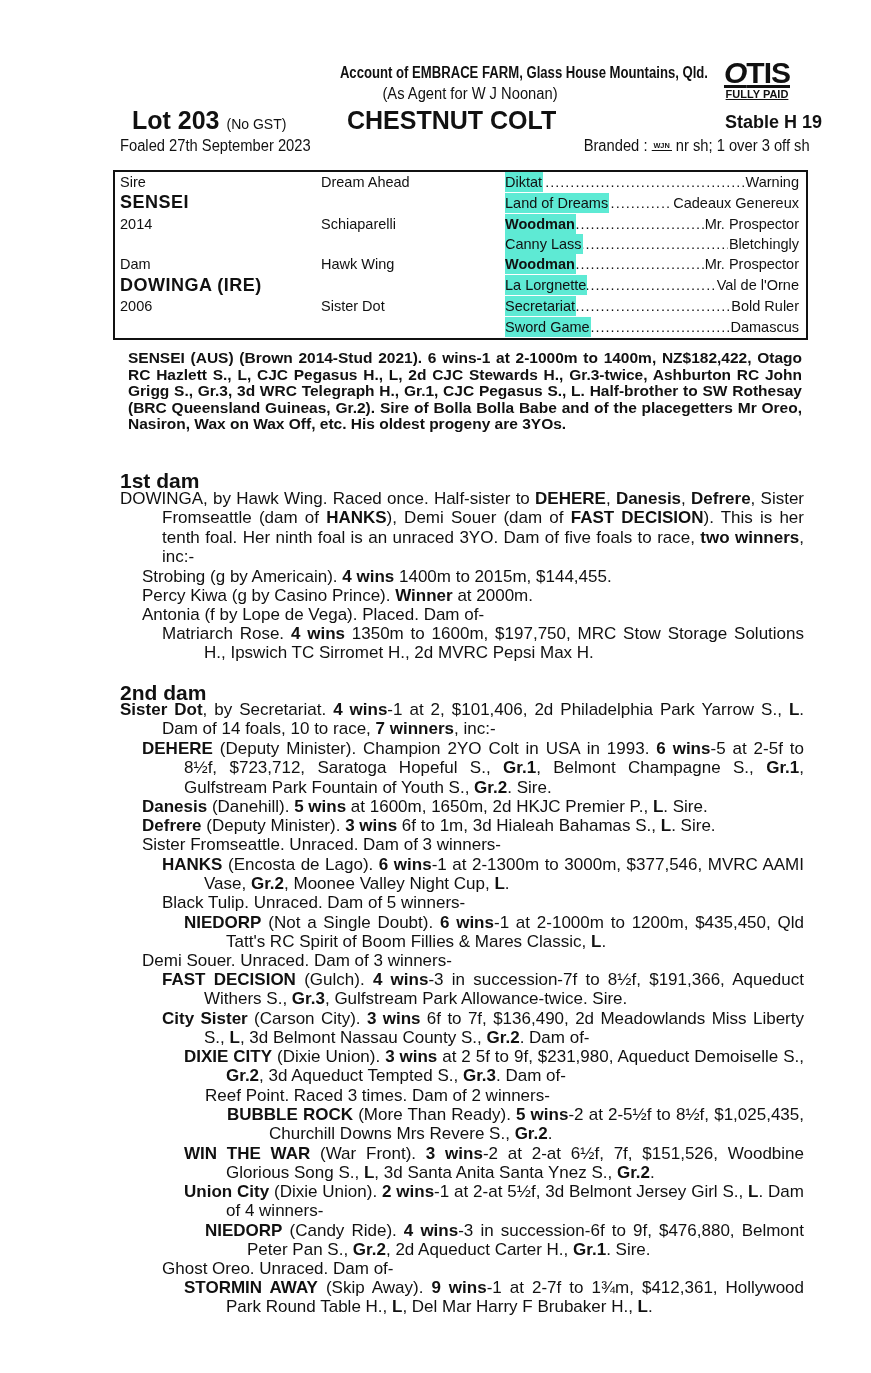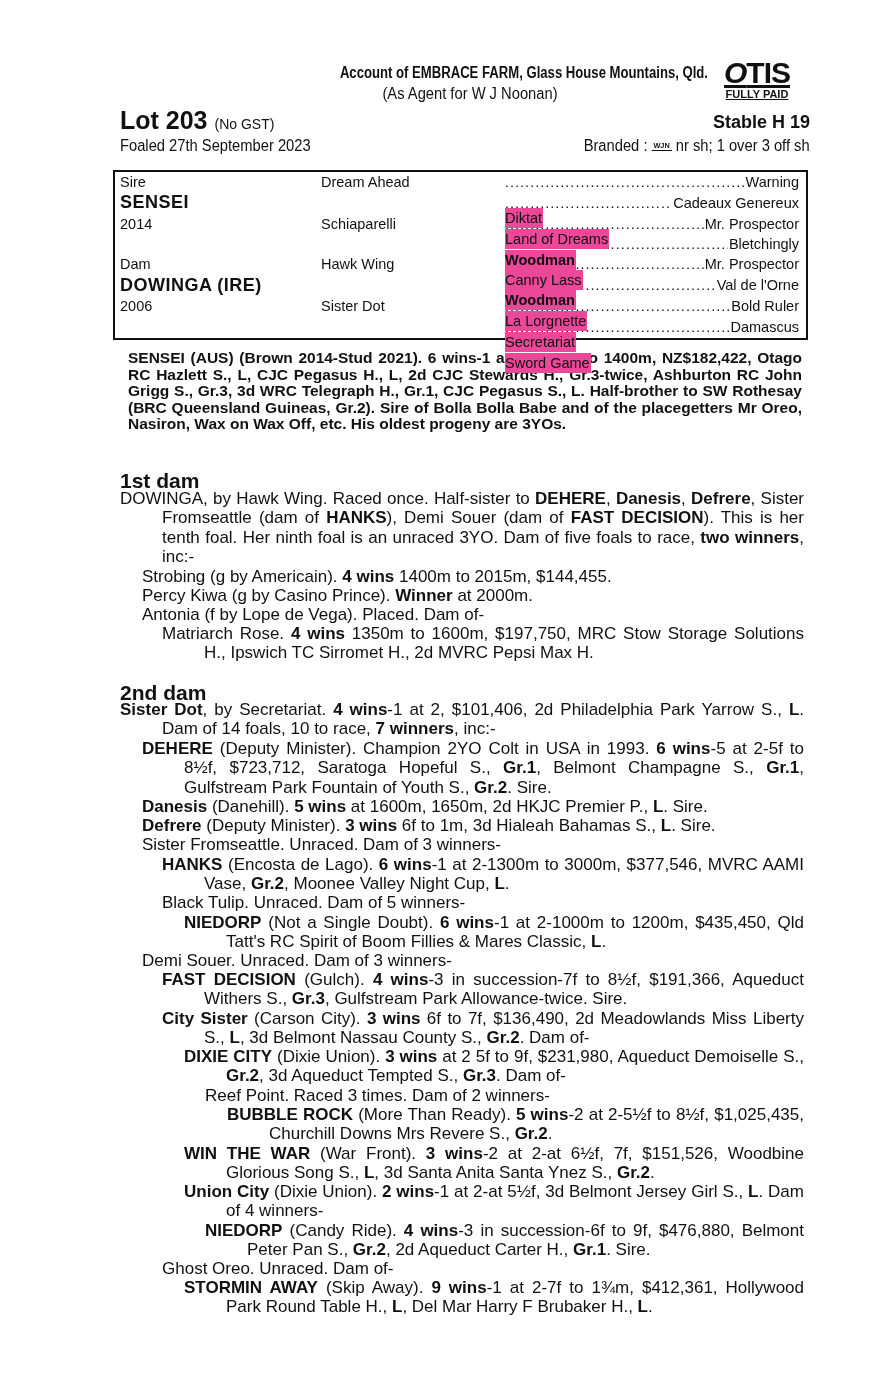--- a/index.html
+++ b/index.html
@@ -4,37 +4,37 @@
 <style>
   html, body { margin: 0; padding: 0; background: #ffffff; }
   body { width: 871px; height: 1373px; position: relative; font-family: "Liberation Sans", sans-serif; color: #111; overflow: hidden; }
   .page { position: absolute; left: 120px; top: 58px; width: 690px; }
   .hdr-account { position: absolute; left: 108px; top: 6px; width: 480px; text-align: right; font-weight: bold; font-size: 16px; transform: scaleX(0.82); transform-origin: right center; letter-spacing: 0; }
   .hdr-agent { position: absolute; left: 180px; top: 27px; width: 340px; text-align: center; font-size: 16px; transform: scaleX(0.92); }
   .logo { position: absolute; left: 592px; top: 0px; width: 90px; text-align: center; text-decoration: underline; }
   .logo-mark { font-weight: 900; font-size: 30px; font-style: italic; letter-spacing: -1px; line-height: 30px; }
   .logo-mark .tis { font-style: normal; }
   .logo-sub { font-weight: bold; font-size: 11px; line-height: 12px; }
-  .lot-row { position: absolute; left: 0; top: 48px; width: 690px; height: 30px; }
+  .lot-row { position: absolute; left: 12px; top: 48px; width: 690px; height: 30px; }
   .lot { position: absolute; left: 0; top: 0; font-weight: 900; font-size: 25px; }
   .lot .gst { font-weight: normal; font-size: 14px; }
   .colt { position: absolute; left: 215px; top: 0; font-weight: 900; font-size: 25px; }
   .stable { position: absolute; right: 0; top: 6px; font-weight: 900; font-size: 18px; }
   .foaled-row { position: absolute; left: 0; top: 79px; width: 690px; font-size: 16px; }
   .foaled { position: absolute; left: 0; top: 0; transform: scaleX(0.92); transform-origin: left center; }
   .branded { position: absolute; right: 0; top: 0; transform: scaleX(0.92); transform-origin: right center; white-space: nowrap; }
   .brand-glyph { display: inline-block; font-size: 8px; font-weight: bold; border-bottom: 1px solid #111; line-height: 8px; vertical-align: middle; padding: 0 2px; }
 
   .pedigree { position: absolute; left: -7px; top: 112px; width: 695px; height: 170px; border: 2px solid #111; box-sizing: border-box; }
   .ped-row { position: absolute; height: 20px; font-size: 14.5px; line-height: 20px; white-space: nowrap; }
   .ped-col1 { left: 5px; }
   .ped-col2 { left: 206px; }
   .ped-col3 { left: 390px; width: 294px; }
   .ped-big { font-weight: 900; font-size: 18px; letter-spacing: 0.5px; }
-  .ped-col3 .name { float: left; background: #ec4899; padding-right: 1px; position: relative; z-index: 1; margin-top: 36px; }
+  .ped-col3 .name { float: left; background: #5eead4; padding-right: 1px; position: relative; z-index: 1; }
   .ped-col3 .sire { float: right; background: #fff; padding-left: 1px; position: relative; z-index: 1; }
   .ped-col3 .dots { position: absolute; left: 0; right: 0; top: 0; overflow: hidden; white-space: nowrap; letter-spacing: 1px; }
   .bold { font-weight: 900; }
 
   .sire-notes { position: absolute; left: 8px; top: 292px; width: 674px; font-weight: 900; font-size: 15.5px; line-height: 16.5px; text-align: justify; transform: scaleX(1); }
   .sec-head { position: absolute; left: 0; font-weight: 900; font-size: 21px; }
   .para { position: absolute; font-size: 17px; line-height: 19.4px; text-align: justify; }
   .para b { font-weight: 900; }
   .hang { text-indent: -42px; }
 </style>
@@ -46,20 +46,21 @@
   <div class="hdr-account">Account of EMBRACE FARM, Glass House Mountains, Qld.</div>
   <div class="hdr-agent">(As Agent for W J Noonan)</div>
 
   <div class="logo">
     <div class="logo-mark"><span>O</span><span class="tis">TIS</span></div>
     <div class="logo-sub">FULLY PAID</div>
   </div>
 
   <div class="lot-row">
     <div class="lot"><span>Lot 203</span> <span class="gst">(No GST)</span></div>
+    <div class="colt">CHESTNUT COLT</div>
     <div class="stable">Stable H 19</div>
   </div>
 
   <div class="foaled-row">
     <div class="foaled">Foaled 27th September 2023</div>
     <div class="branded">
       <span>Branded :</span>
       <span class="brand-glyph">WJN</span>
       <span>nr sh; 1 over 3 off sh</span>
     </div>

